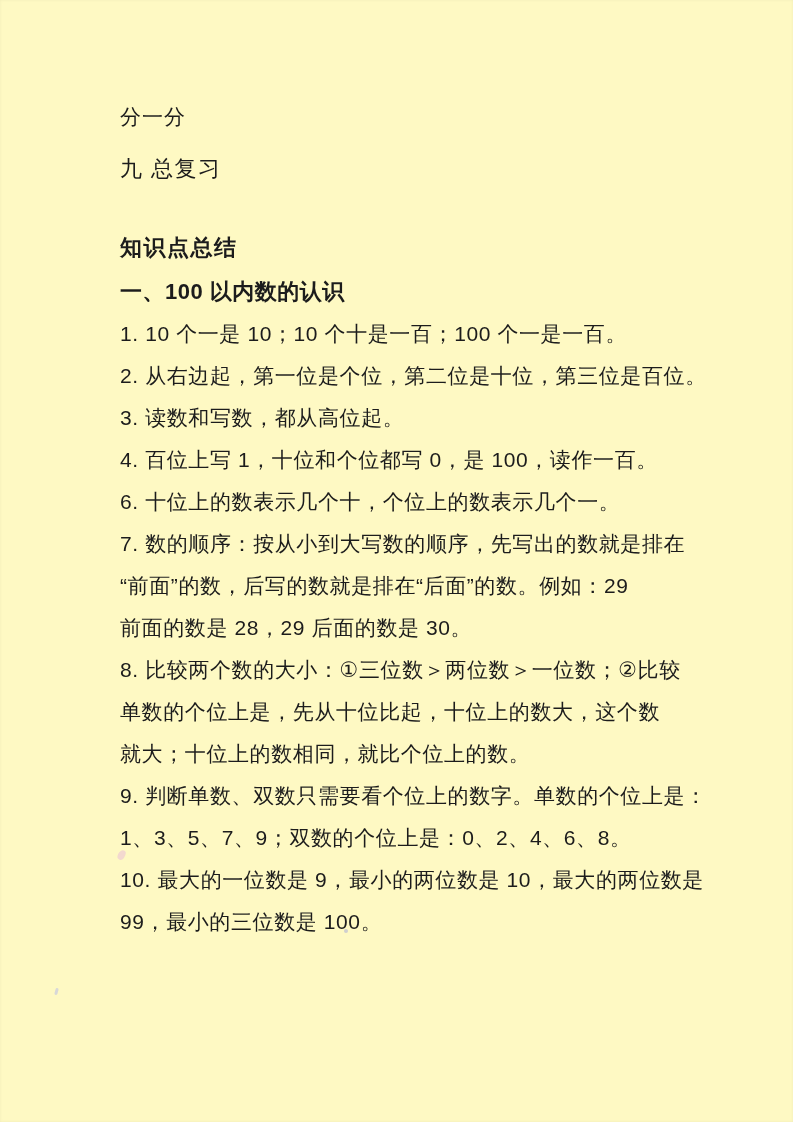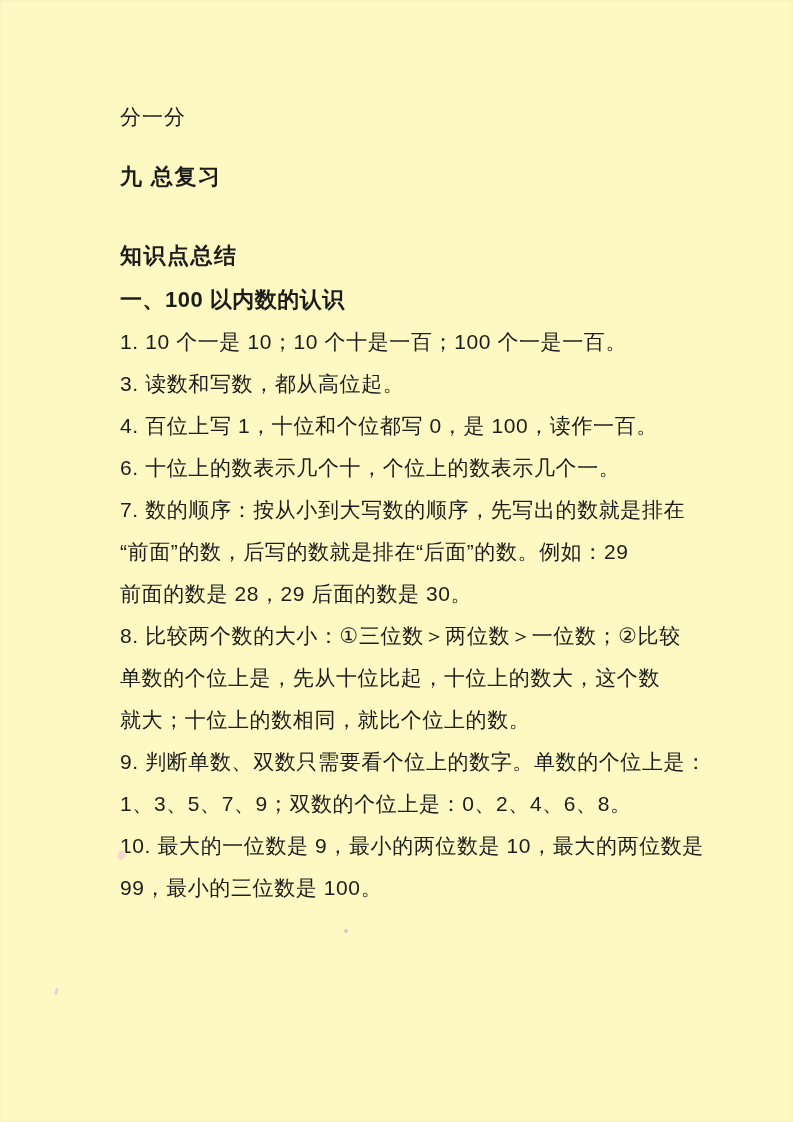--- a/index.html
+++ b/index.html
@@ -21,25 +21,25 @@
     overflow: hidden;
   }
   .top-label {
     font-size: 21px;
     line-height: 42px;
     height: 42px;
     letter-spacing: 1px;
     white-space: nowrap;
   }
   .chapter-heading {
-    margin-top: 18px;
+    margin-top: 10px;
     font-size: 22px;
     line-height: 42px;
     height: 42px;
-    font-weight: 700;
+    font-weight: 400;
     letter-spacing: 1.5px;
     white-space: nowrap;
   }
   .doc-title {
     margin-top: 37px;
     font-size: 22px;
     line-height: 42px;
     height: 42px;
     font-weight: 700;
     letter-spacing: 1.5px;
@@ -92,20 +92,21 @@
   <div class="top-label">分一分</div>
 
   <div class="chapter-heading">九 总复习</div>
 
   <div class="doc-title">知识点总结</div>
 
   <div class="section-heading">一、100 以内数的认识</div>
 
   <div>
     <div class="text-line">1. 10 个一是 10；10 个十是一百；100 个一是一百。</div>
+    <div class="text-line">2. 从右边起，第一位是个位，第二位是十位，第三位是百位。</div>
     <div class="text-line">3. 读数和写数，都从高位起。</div>
     <div class="text-line">4. 百位上写 1，十位和个位都写 0，是 100，读作一百。</div>
     <div class="text-line">6. 十位上的数表示几个十，个位上的数表示几个一。</div>
     <div class="text-line">7. 数的顺序：按从小到大写数的顺序，先写出的数就是排在</div>
     <div class="text-line">“前面”的数，后写的数就是排在“后面”的数。例如：29</div>
     <div class="text-line">前面的数是 28，29 后面的数是 30。</div>
     <div class="text-line">8. 比较两个数的大小：①三位数＞两位数＞一位数；②比较</div>
     <div class="text-line">单数的个位上是，先从十位比起，十位上的数大，这个数</div>
     <div class="text-line">就大；十位上的数相同，就比个位上的数。</div>
     <div class="text-line">9. 判断单数、双数只需要看个位上的数字。单数的个位上是：</div>

